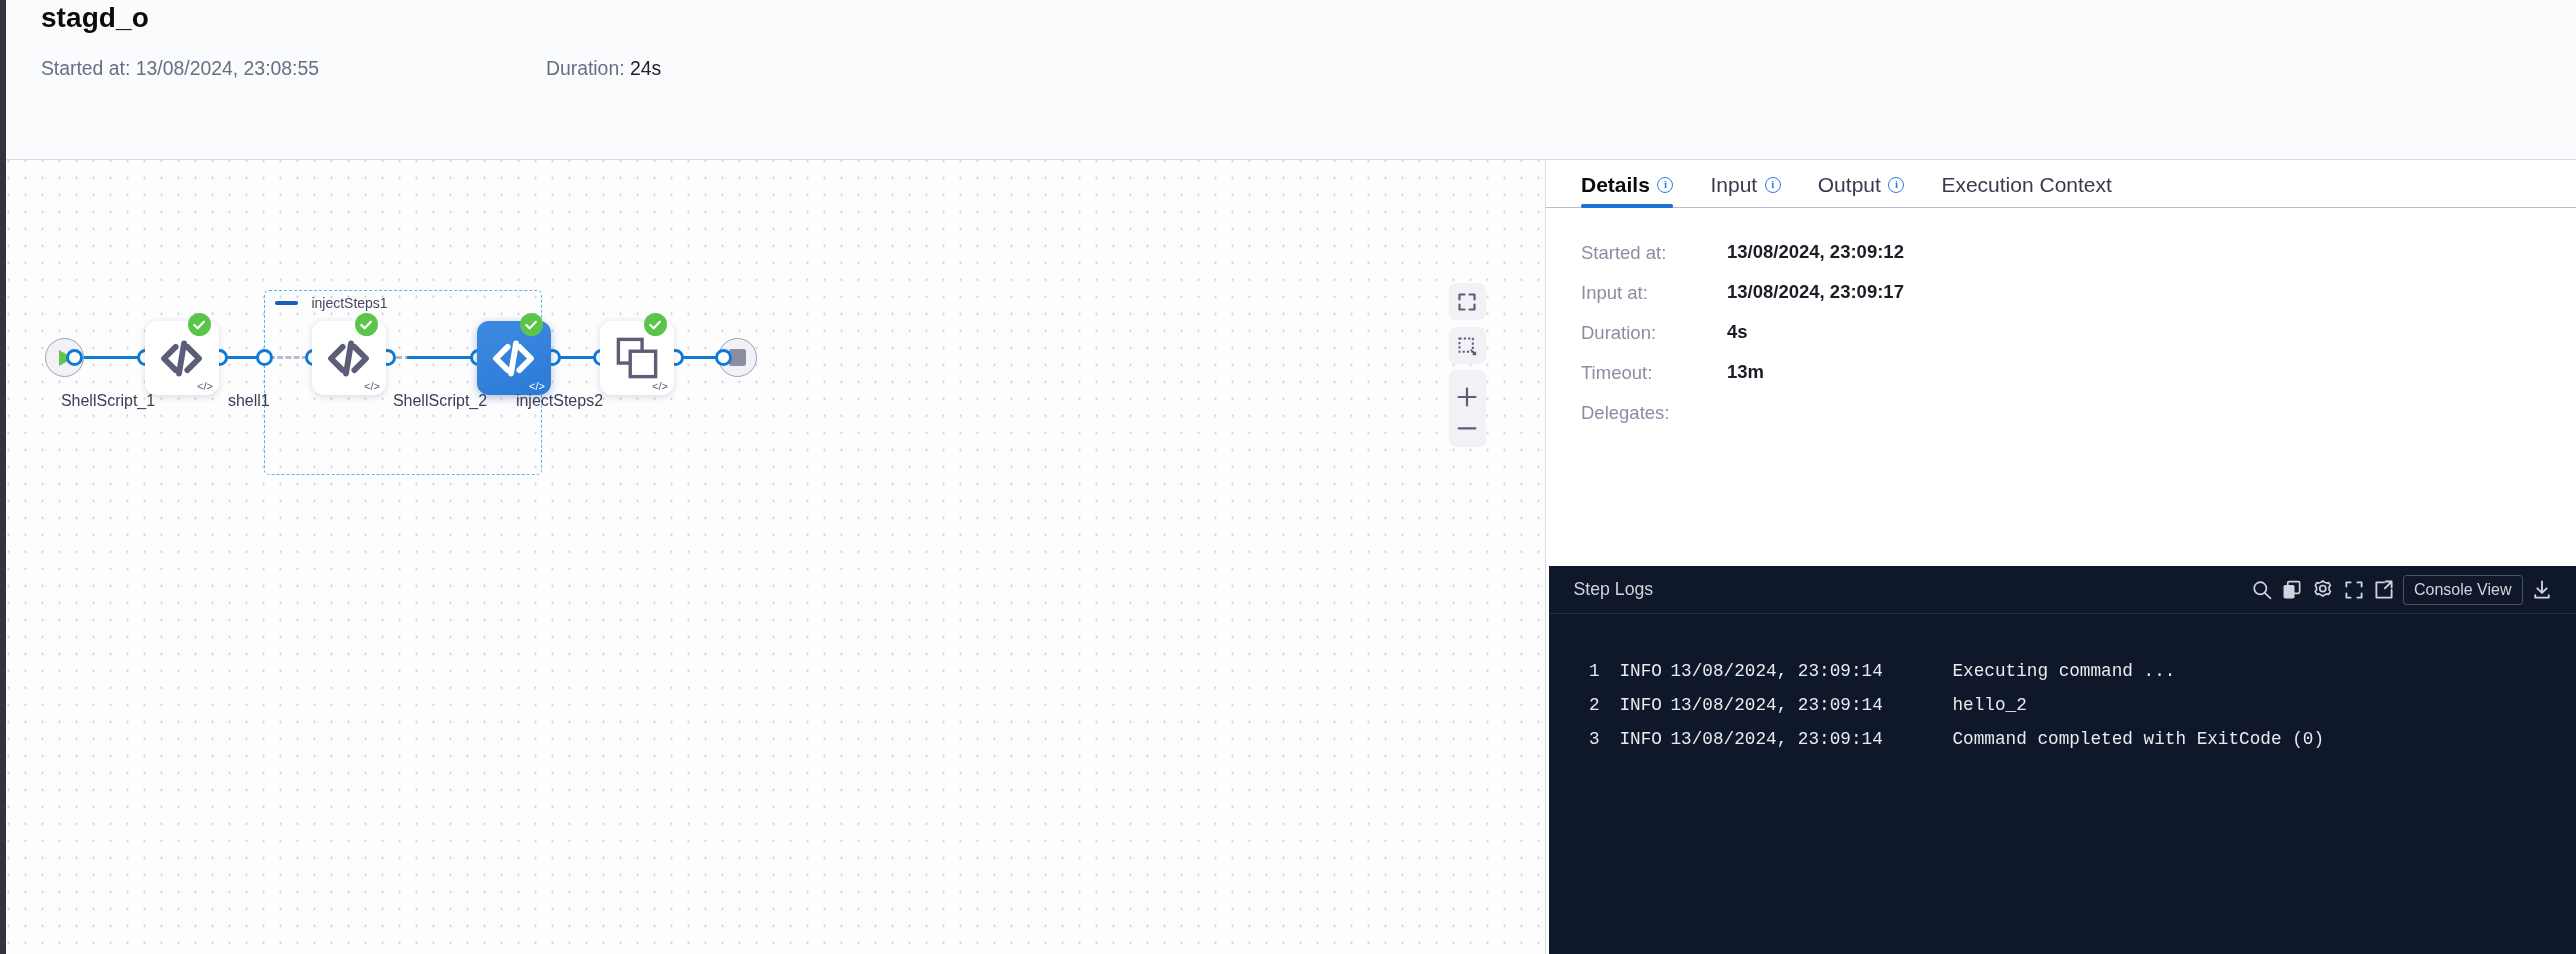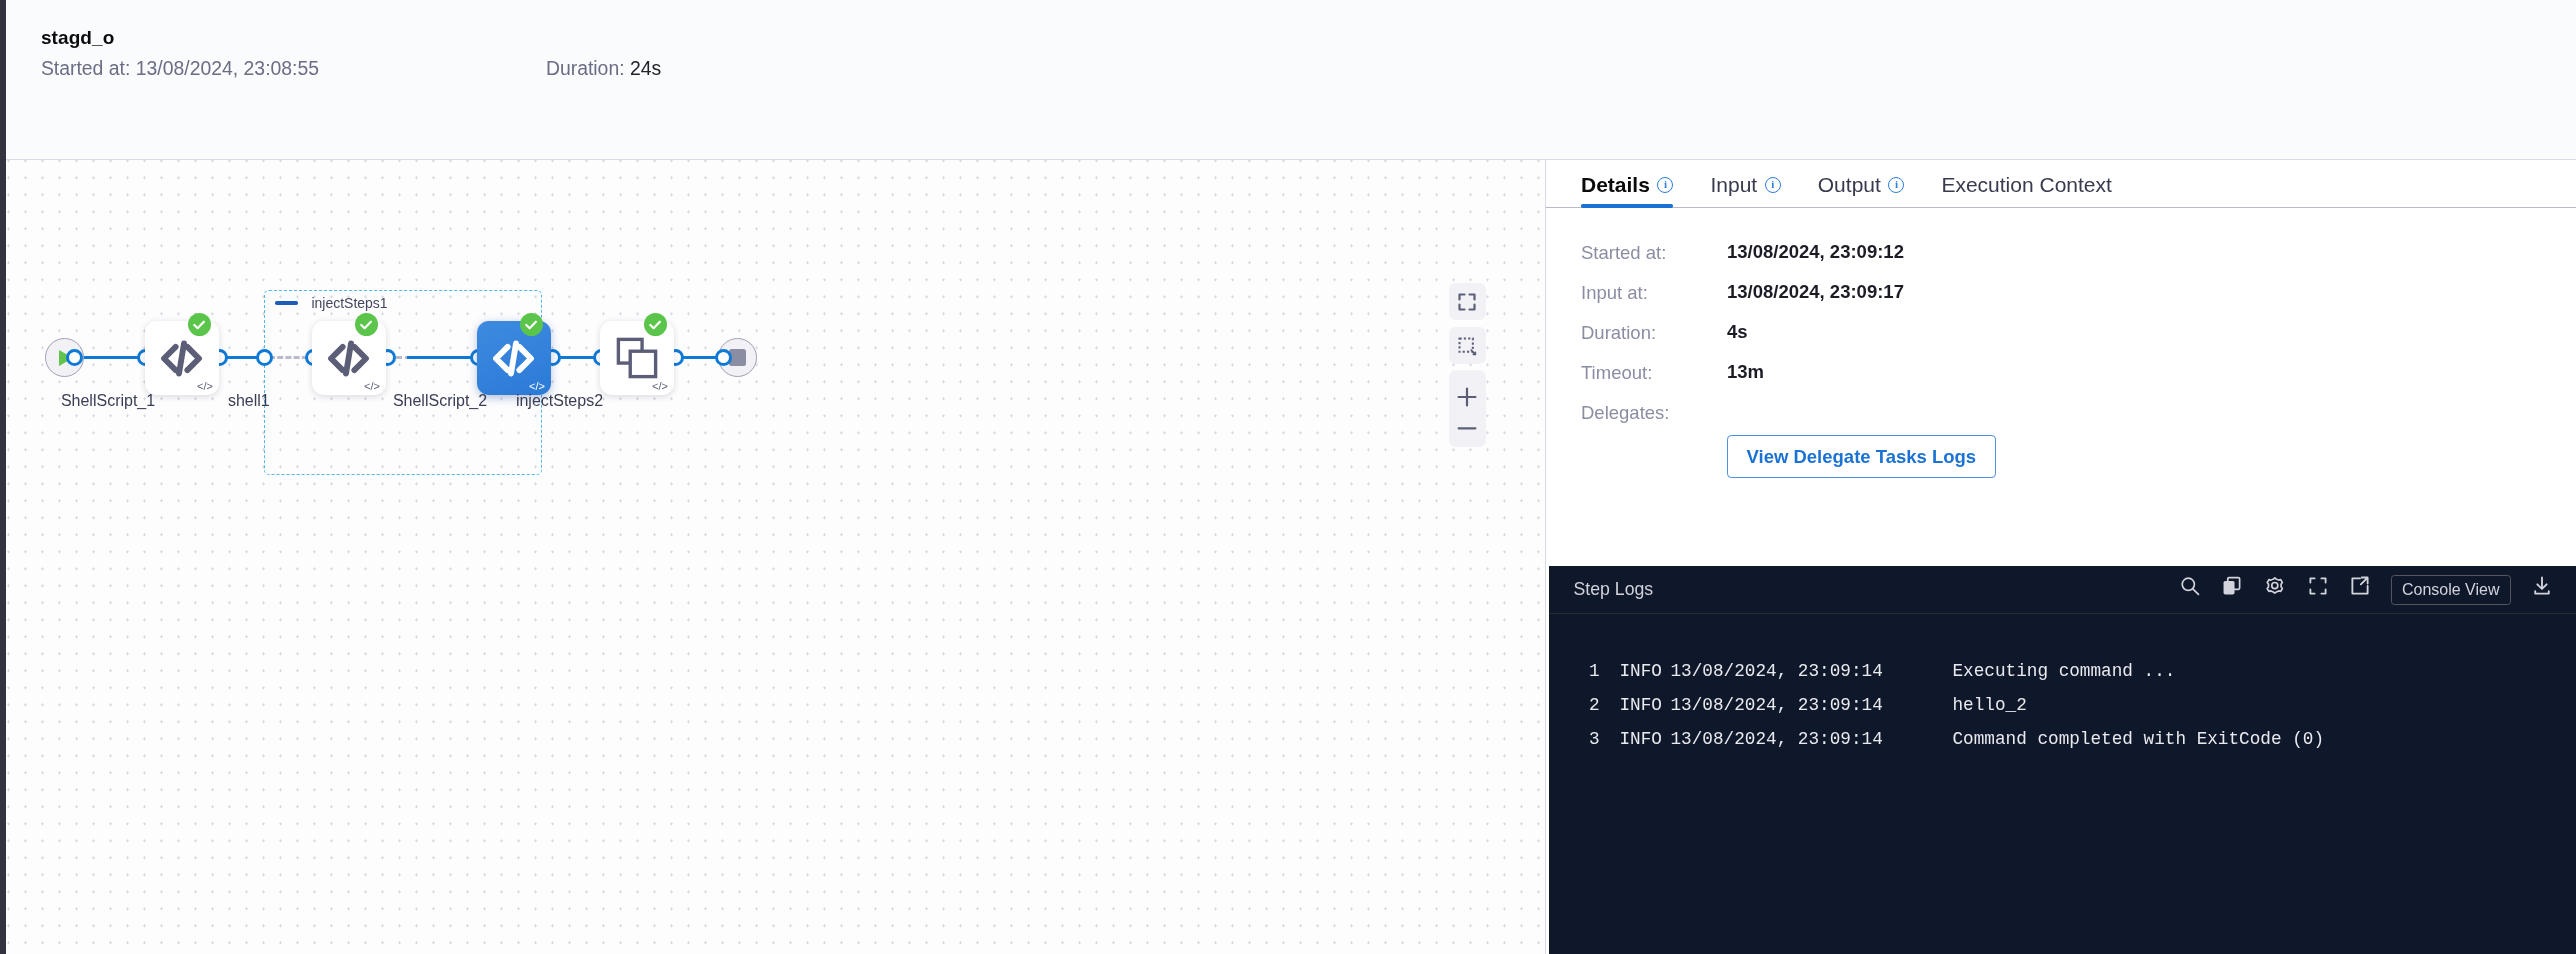--- a/index.html
+++ b/index.html
@@ -19,22 +19,22 @@
     background:#32333f; z-index:40;
   }
 
   
   .header{
     position:absolute; left:5.9px; top:0; width:2570px; height:160px;
     background:#fafbfc;
     border-bottom:0.8px solid #d9dae5;
   }
   .header-title{
-    position:absolute; left:35px; top:27px;
-    font-size:19px; font-weight:bold; color:#0b0b0d; letter-spacing:0.1px;
+    position:absolute; left:35px; top:2px;
+    font-size:28px; font-weight:bold; color:#0b0b0d; letter-spacing:0.1px;
   }
   .header-meta{ position:absolute; left:35px; top:57px; height:23.6px; }
   .meta-item{
     position:absolute; top:0; font-size:19.4px; color:#6b6d85; white-space:nowrap;
   }
   .meta-item.started{ left:0; }
   .meta-item.duration{ left:505px; }
   .meta-item b{ color:#22222a; font-weight:normal; }
 
   
@@ -165,21 +165,21 @@
   .logs{
     position:absolute; left:2.5px; top:406px; width:1029px; height:389px;
     background:#0f172a;
   }
   .logs-bar{
     position:relative; height:48px; border-bottom:0.8px solid #2a2b33;
     display:flex; align-items:center; padding:0 25px 0 25px;
   }
   .logs-title{ font-size:17.7px; color:#d2d3db; }
   .logs-icons{
-    margin-left:auto; display:flex; align-items:flex-start; gap:20px;
+    margin-left:auto; display:flex; align-items:center; gap:8px;
   }
   .lg-ico{ display:flex; align-items:center; justify-content:center; cursor:pointer; }
   .console-btn{
     border:0.8px solid #54555f; border-radius:3.4px; color:#d2d3db;
     font-size:16px; padding:5px 10px; cursor:pointer; white-space:nowrap;
   }
   .log-lines{ padding:40px 0 0 0; }
   .log-line{
     display:flex; font-family:"Liberation Mono",monospace;
     font-size:17.7px; color:#e9eaee; height:34px; align-items:center;
@@ -371,21 +371,20 @@
         <div class="dlabel">Duration:</div>
         <div class="dval">4s</div>
       </div>
       <div class="drow">
         <div class="dlabel">Timeout:</div>
         <div class="dval">13m</div>
       </div>
       <div class="drow delegates-row">
         <div class="dlabel">Delegates:</div>
       </div>
-      <div class="btn-outline">View Delegate Tasks Logs</div>
     </div>
 
     <div class="logs">
       <div class="logs-bar">
         <div class="logs-title">Step Logs</div>
         <div class="logs-icons">
           <span class="lg-ico">
             <svg width="22" height="22" viewBox="0 0 26 26">
                 <circle cx="11" cy="11" r="7.2" fill="none" stroke="#d2d3db" stroke-width="2"></circle>
                 <path d="M16.3 16.3 L23 23" stroke="#d2d3db" stroke-width="2" stroke-linecap="round"></path>

